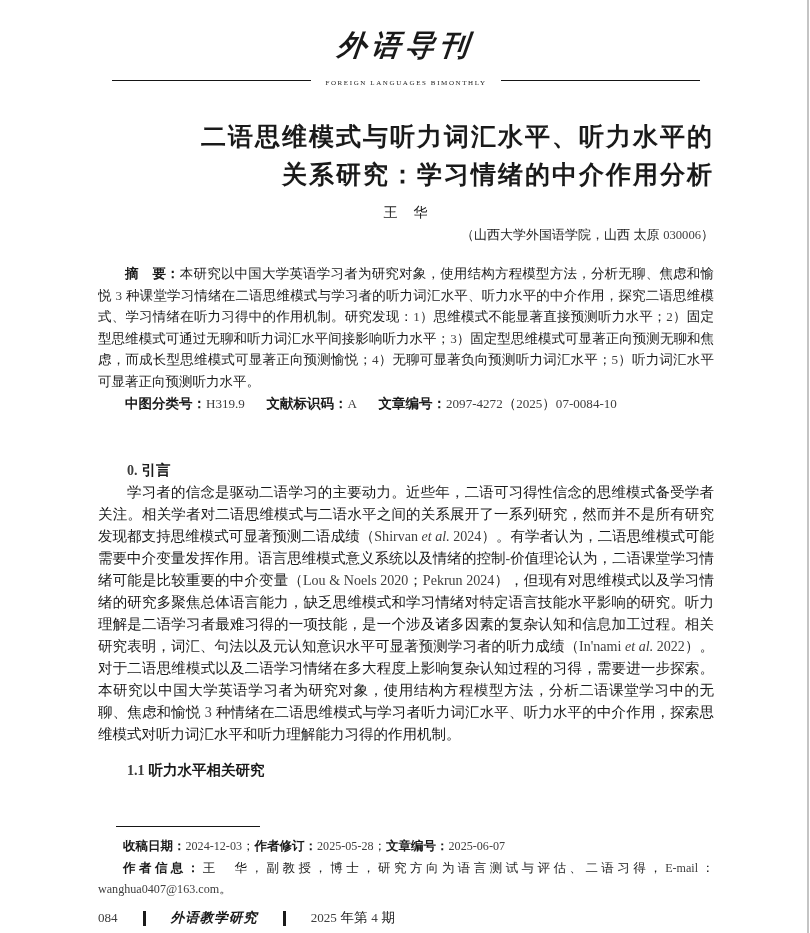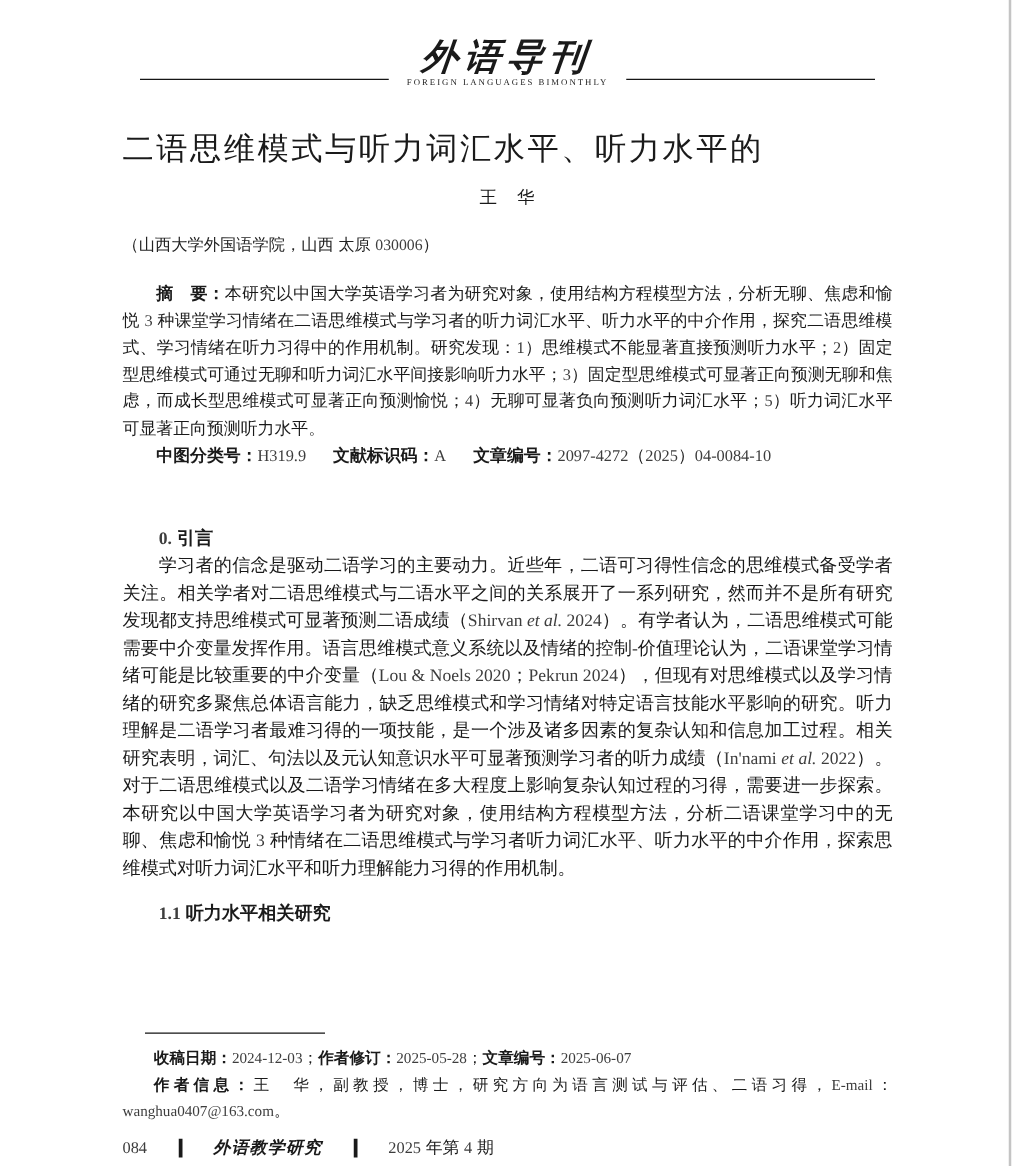--- a/index.html
+++ b/index.html
@@ -17,28 +17,28 @@
   .masthead { display:flex; align-items:flex-end; margin:30px 14px 0 14px; }
   .m-rule { flex:1; border-bottom:1.5px solid #151515; margin-bottom:6px; }
   .m-logo { padding:0 14px; text-align:center; }
   .m-logo-text {
     font-family:"DejaVu Serif","Liberation Serif",serif;
     font-style:italic; font-weight:bold; font-size:29px; line-height:30px;
     letter-spacing:5px; transform:skewX(-6deg); white-space:nowrap;
   }
   .m-logo-sub {
     font-family:"Liberation Serif",serif; font-size:7px; letter-spacing:1.6px;
-    margin-top:2px; color:#222; white-space:nowrap;
+    margin-top:19px; color:#222; white-space:nowrap;
   }
 
   
-  .title { margin-top:30px; text-align:left; font-size:25px; font-weight:normal;
+  .title { margin-top:30px; text-align:right; font-size:25px; font-weight:bold;
            line-height:38px; letter-spacing:2px; }
   .author { margin-top:6px; text-align:center; font-size:14px; line-height:26px; letter-spacing:1px; }
-  .affiliation { margin-top:16px; text-align:left; font-size:13px; line-height:20px; color:#222; }
+  .affiliation { text-align:right; font-size:13px; line-height:20px; color:#222; }
 
   
   .abstract-block { margin-top:18px; font-size:13.5px; line-height:21.6px; text-align:justify; }
   .abstract-block p { margin:0; text-indent:2em; }
   .clc-line { line-height:22px; }
   .clc-group { margin-right:1.6em; }
   .b { font-weight:bold; }
 
   
   .body-text { font-size:14.5px; line-height:22px; text-align:justify;margin-top:44px; }
@@ -69,27 +69,28 @@
       <div class="m-rule"></div>
       <div class="m-logo">
         <div class="m-logo-text">外语导刊</div>
         <div class="m-logo-sub">FOREIGN LANGUAGES BIMONTHLY</div>
       </div>
       <div class="m-rule"></div>
     </div>
 
     <div class="title">
       <div>二语思维模式与听力词汇水平、听力水平的</div>
+      <div>关系研究：学习情绪的中介作用分析</div>
     </div>
     <div class="author">王　华</div>
     <div class="affiliation">（山西大学外国语学院，山西 太原 <span class="latin">030006</span>）</div>
 
     <div class="abstract-block">
       <p><span class="b">摘　要：</span><span>本研究以中国大学英语学习者为研究对象，使用结构方程模型方法，分析无聊、焦虑和愉悦 <span class="latin">3</span> 种课堂学习情绪在二语思维模式与学习者的听力词汇水平、听力水平的中介作用，探究二语思维模式、学习情绪在听力习得中的作用机制。研究发现：<span class="latin">1</span>）思维模式不能显著直接预测听力水平；<span class="latin">2</span>）固定型思维模式可通过无聊和听力词汇水平间接影响听力水平；<span class="latin">3</span>）固定型思维模式可显著正向预测无聊和焦虑，而成长型思维模式可显著正向预测愉悦；<span class="latin">4</span>）无聊可显著负向预测听力词汇水平；<span class="latin">5</span>）听力词汇水平可显著正向预测听力水平。</span></p>
-      <p class="clc-line"><span class="clc-group"><span class="b">中图分类号：</span><span><span class="latin">H319.9</span></span></span><span class="clc-group"><span class="b">文献标识码：</span><span><span class="latin">A</span></span></span><span><span class="b">文章编号：</span><span><span class="latin">2097-4272</span>（<span class="latin">2025</span>）<span class="latin">04-0084-10</span></span></span></p>
+      <p class="clc-line"><span class="clc-group"><span class="b">中图分类号：</span><span><span class="latin">H319.9</span></span></span><span class="clc-group"><span class="b">文献标识码：</span><span><span class="latin">A</span></span></span><span><span class="b">文章编号：</span><span><span class="latin">2097-4272</span>（<span class="latin">2025</span>）<span class="latin">07-0084-10</span></span></span></p>
     </div>
 
     <div class="body-text">
       <p class="sec-heading"><span class="latin">0.</span> 引言</p>
       <p class="para">学习者的信念是驱动二语学习的主要动力。近些年，二语可习得性信念的思维模式备受学者关注。相关学者对二语思维模式与二语水平之间的关系展开了一系列研究，然而并不是所有研究发现都支持思维模式可显著预测二语成绩（<span class="latin">Shirvan <i>et al.</i> 2024</span>）。有学者认为，二语思维模式可能需要中介变量发挥作用。语言思维模式意义系统以及情绪的控制<span class="latin">-</span>价值理论认为，二语课堂学习情绪可能是比较重要的中介变量（<span class="latin">Lou &amp; Noels 2020</span>；<span class="latin">Pekrun 2024</span>），但现有对思维模式以及学习情绪的研究多聚焦总体语言能力，缺乏思维模式和学习情绪对特定语言技能水平影响的研究。听力理解是二语学习者最难习得的一项技能，是一个涉及诸多因素的复杂认知和信息加工过程。相关研究表明，词汇、句法以及元认知意识水平可显著预测学习者的听力成绩（<span class="latin">In'nami <i>et al.</i> 2022</span>）。对于二语思维模式以及二语学习情绪在多大程度上影响复杂认知过程的习得，需要进一步探索。本研究以中国大学英语学习者为研究对象，使用结构方程模型方法，分析二语课堂学习中的无聊、焦虑和愉悦 <span class="latin">3</span> 种情绪在二语思维模式与学习者听力词汇水平、听力水平的中介作用，探索思维模式对听力词汇水平和听力理解能力习得的作用机制。</p>
       <p class="sec-heading"><span class="latin">1.1</span> 听力水平相关研究</p>
     </div>
   </div>
 
   <div class="footnote">

